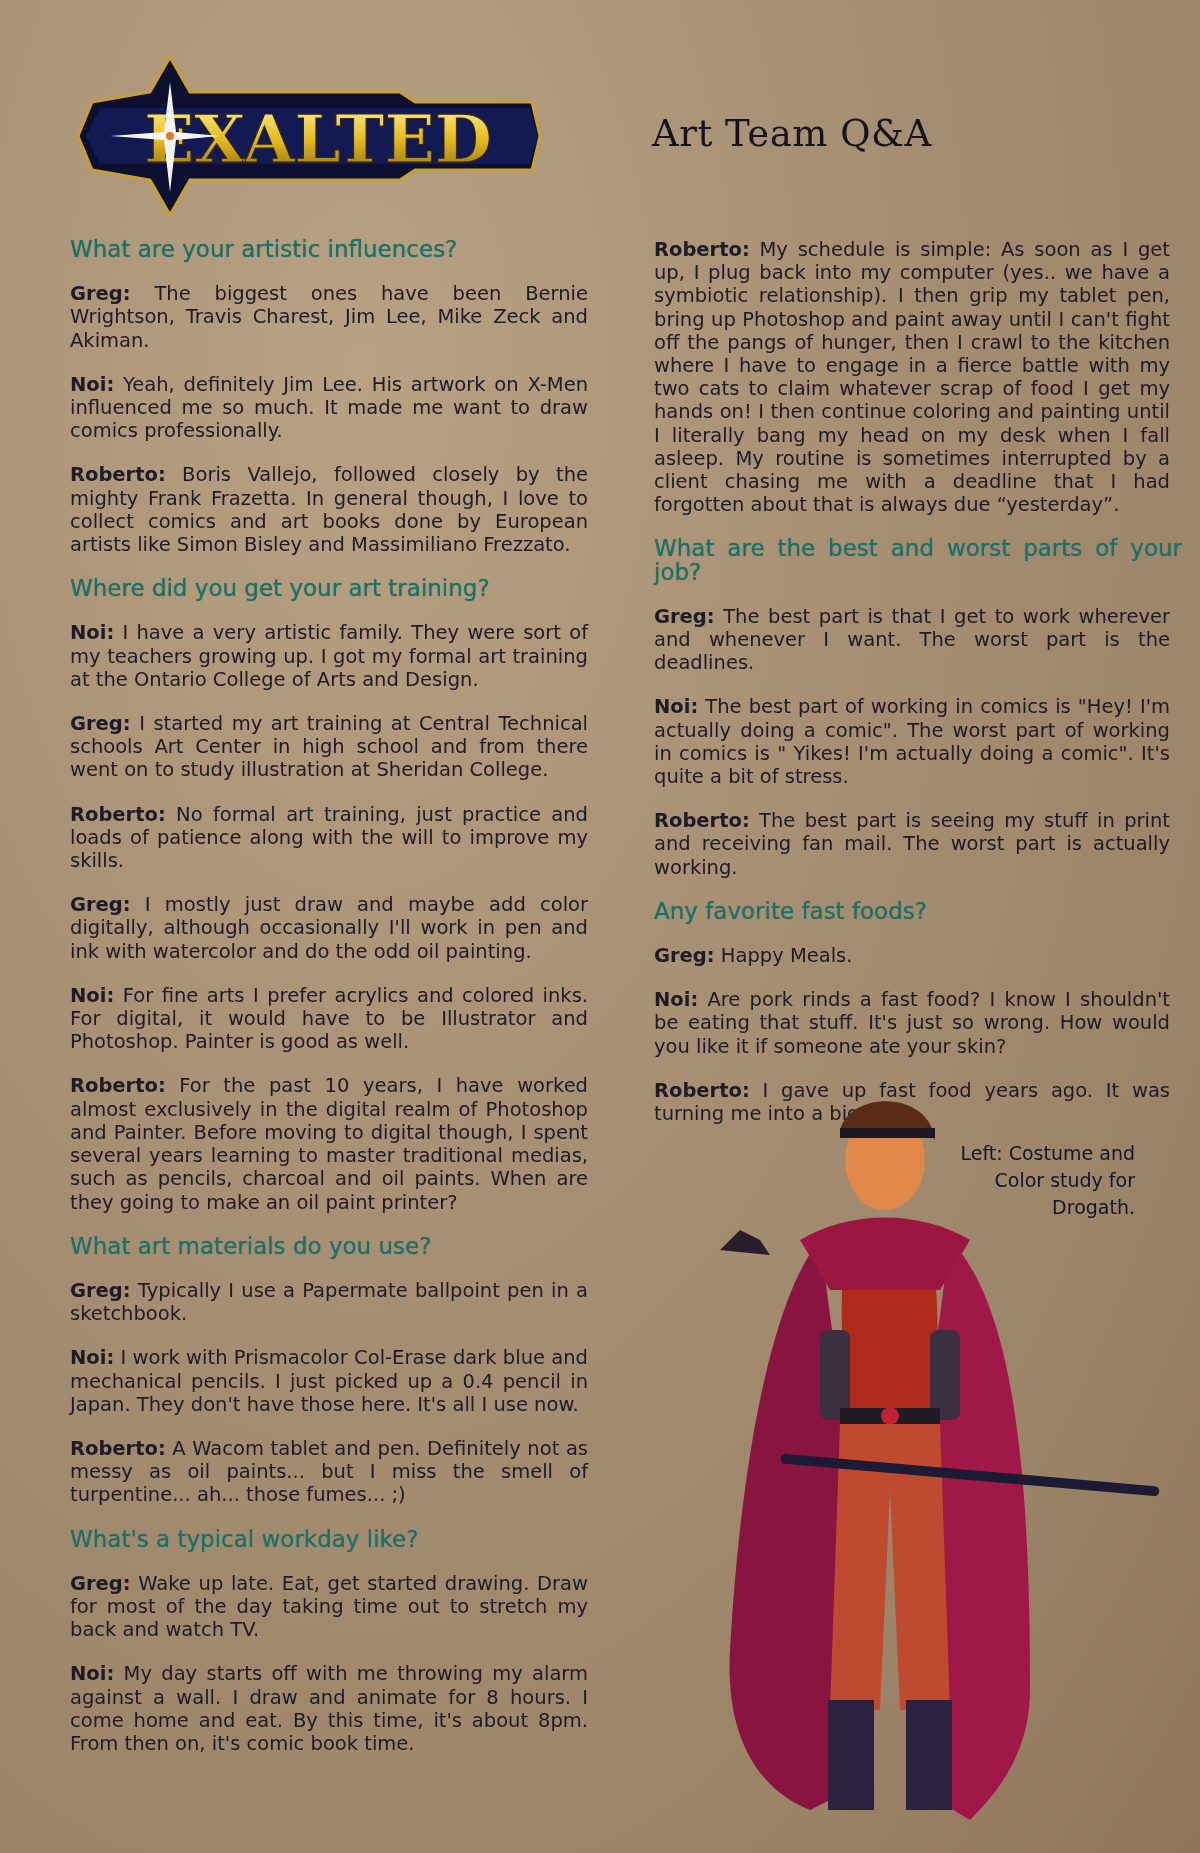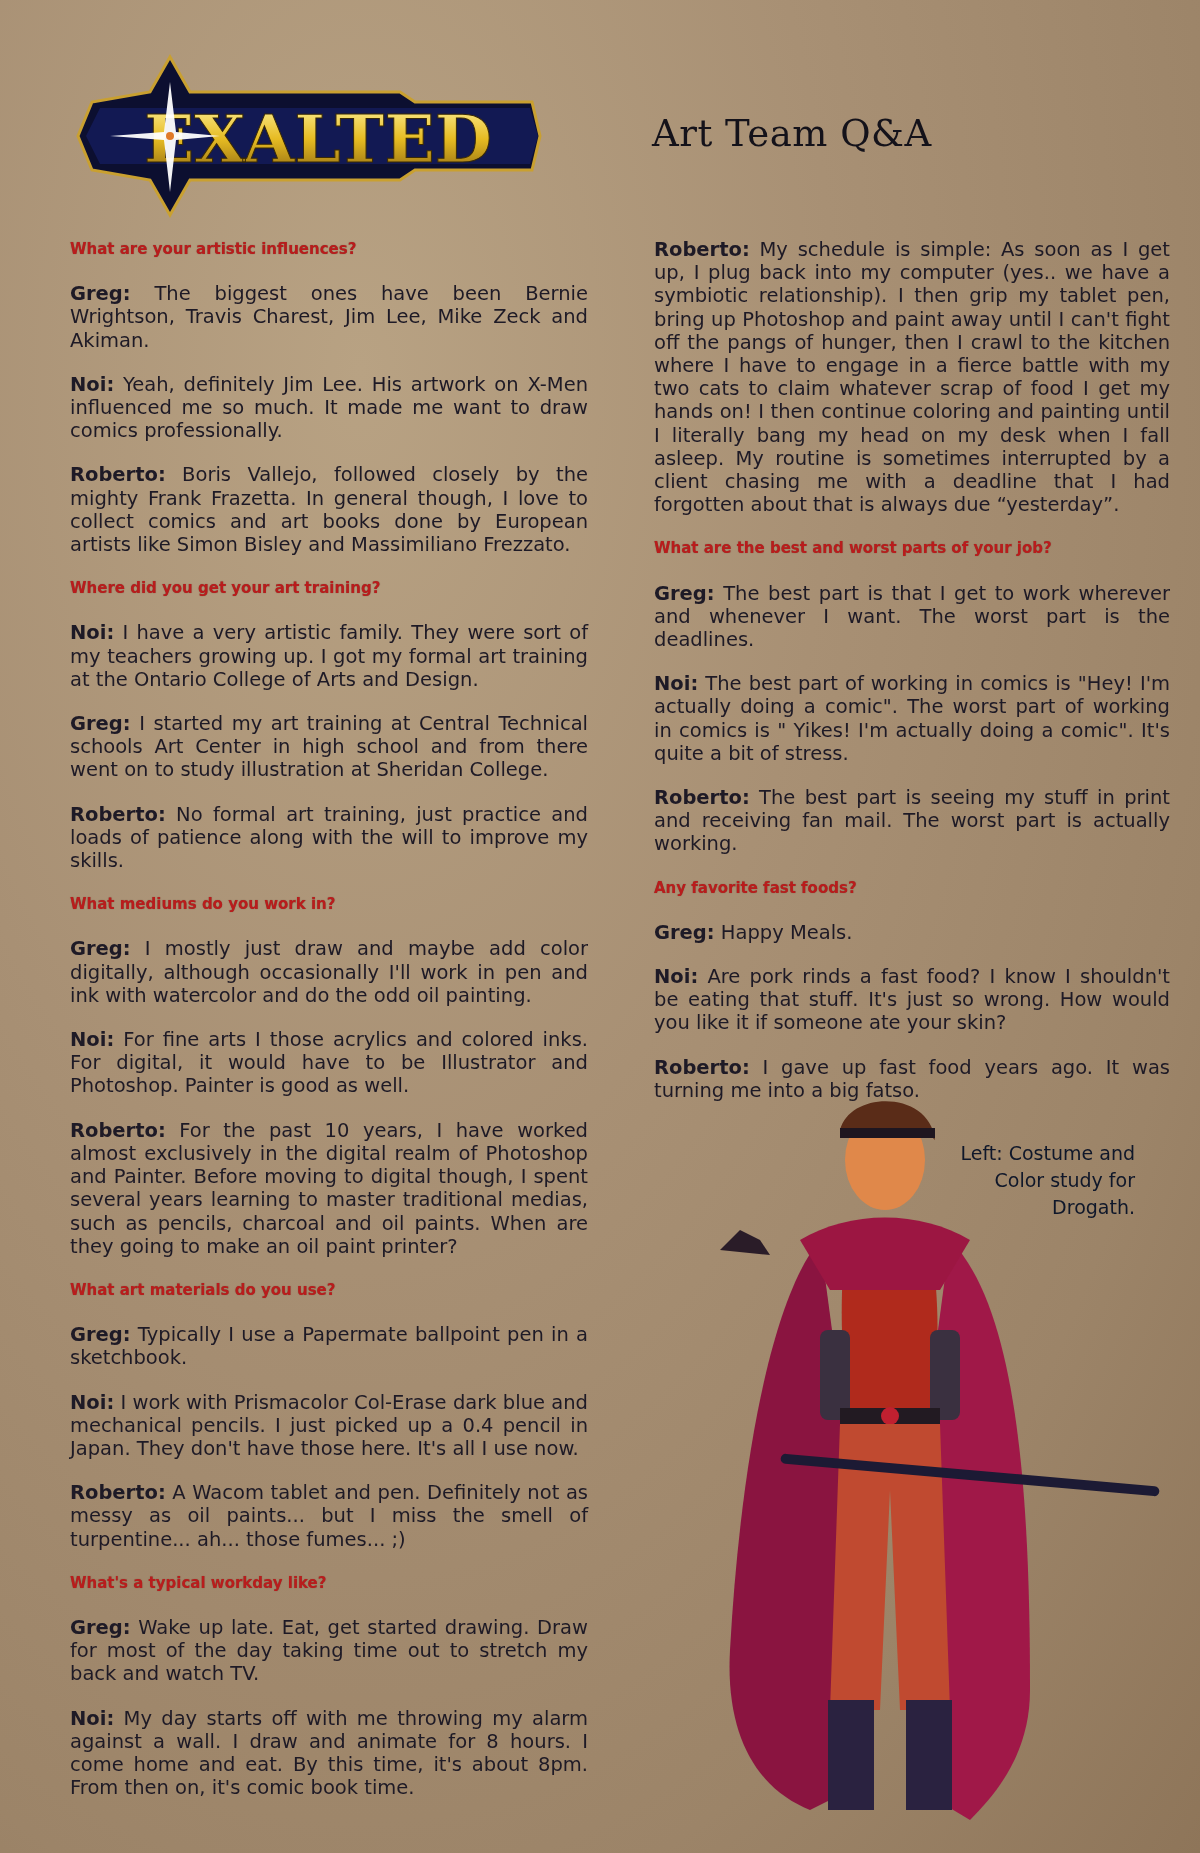--- a/index.html
+++ b/index.html
@@ -14,21 +14,21 @@
   }
   .logo svg { width:100%; height:100%; }
   .page-title {
     position:absolute; left:652px; top:112px;
     font-family:"DejaVu Serif", serif; font-size:37px; color:#14121a; letter-spacing:0.5px;text-align:right;
   }
   .col { position:absolute; font-size:19.5px; line-height:23.2px; text-align:justify; }
   .col.left { left:70px; top:238px; width:530px; }
   .col.right { left:654px; top:238px; width:528px; }
   .q {
-    color:#b91c1c; font-size:15px; font-weight:bold; margin:0 0 21px 0;
+    color:#0f766e; font-size:23px; font-weight:normal; margin:0 0 21px 0;
     text-shadow:0 0 1px #6b5a44;
   }
   .a { margin:0 12px 21px 0; }
   .a b { font-weight:bold; }
   .caption {
     position:absolute; left:940px; top:1140px; width:195px;
     text-align:right; font-size:19px; line-height:27px; color:#0f172a;
   }
   .figure { position:absolute; left:700px; top:1090px; width:470px; height:740px; }
   .figure svg { width:100%; height:100%; }
@@ -62,23 +62,22 @@
     <p class="a"><b>Noi:</b> <span>Yeah, definitely Jim Lee. His artwork on X-Men influenced me so much. It made me want to draw comics professionally.</span></p>
     <p class="a"><b>Roberto:</b> <span>Boris Vallejo, followed closely by the mighty Frank Frazetta. In general though, I love to collect comics and art books done by European artists like Simon Bisley and Massimiliano Frezzato.</span></p>
   </div>
   <div>
     <div class="q">Where did you get your art training?</div>
     <p class="a"><b>Noi:</b> <span>I have a very artistic family. They were sort of my teachers growing up. I got my formal art training at the Ontario College of Arts and Design.</span></p>
     <p class="a"><b>Greg:</b> <span>I started my art training at Central Technical schools Art Center in high school and from there went on to study illustration at Sheridan College.</span></p>
     <p class="a"><b>Roberto:</b> <span>No formal art training, just practice and loads of patience along with the will to improve my skills.</span></p>
   </div>
   <div>
-    <div class="q">What mediums do you work in?</div>
     <p class="a"><b>Greg:</b> <span>I mostly just draw and maybe add color digitally, although occasionally I'll work in pen and ink with watercolor and do the odd oil painting.</span></p>
-    <p class="a"><b>Noi:</b> <span>For fine arts I those acrylics and colored inks. For digital, it would have to be Illustrator and Photoshop. Painter is good as well.</span></p>
+    <p class="a"><b>Noi:</b> <span>For fine arts I prefer acrylics and colored inks. For digital, it would have to be Illustrator and Photoshop. Painter is good as well.</span></p>
     <p class="a"><b>Roberto:</b> <span>For the past 10 years, I have worked almost exclusively in the digital realm of Photoshop and Painter. Before moving to digital though, I spent several years learning to master traditional medias, such as pencils, charcoal and oil paints. When are they going to make an oil paint printer?</span></p>
   </div>
   <div>
     <div class="q">What art materials do you use?</div>
     <p class="a"><b>Greg:</b> <span>Typically I use a Papermate ballpoint pen in a sketchbook.</span></p>
     <p class="a"><b>Noi:</b> <span>I work with Prismacolor Col-Erase dark blue and mechanical pencils. I just picked up a 0.4 pencil in Japan. They don't have those here. It's all I use now.</span></p>
     <p class="a"><b>Roberto:</b> <span>A Wacom tablet and pen. Definitely not as messy as oil paints... but I miss the smell of turpentine... ah... those fumes... ;)</span></p>
   </div>
   <div>
     <div class="q">What's a typical workday like?</div>

